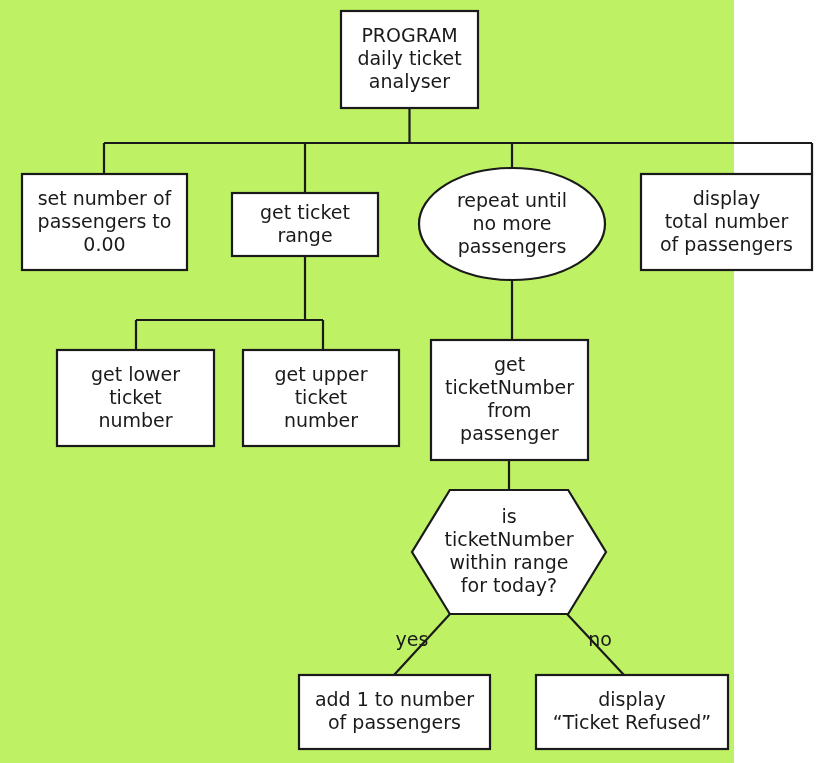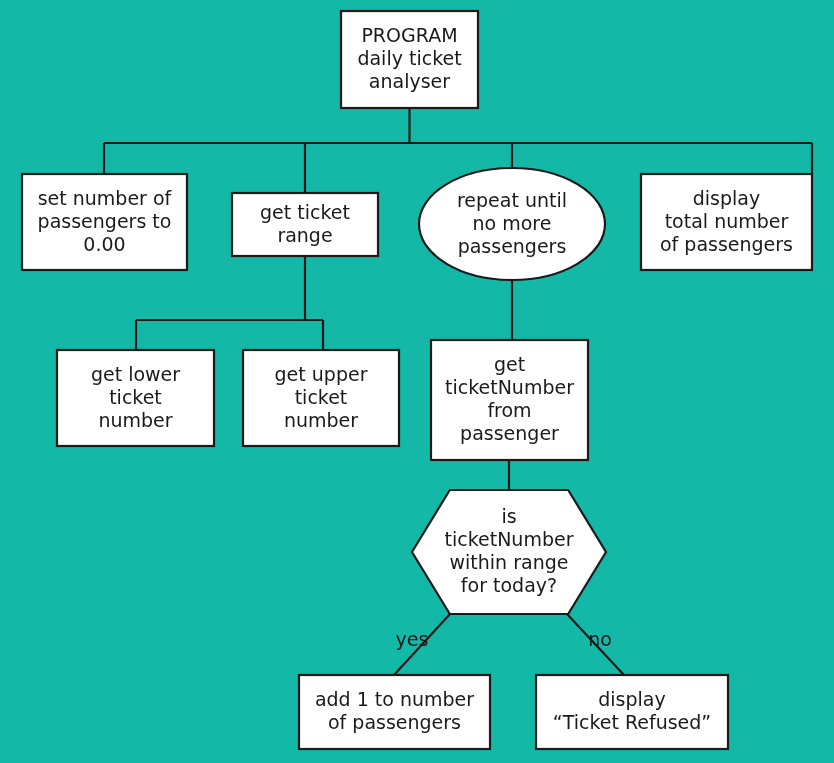--- a/index.html
+++ b/index.html
@@ -8,23 +8,23 @@
     background: #ffffff;
   }
   body {
     width: 834px;
     height: 763px;
     font-family: "DejaVu Sans", sans-serif;
     overflow: hidden;
   }
   #diagram-root {
     position: relative;
-    width: 834px;
+    width: 734px;
     height: 763px;
-    background: #14b8a6;
+    background: #bef264;
   }
   svg.chart-svg {
     display: block;
     width: 834px;
     height: 763px;
   }
   .node-shape {
     fill: #ffffff;
     stroke: #1a1a1a;
     stroke-width: 2.2;

